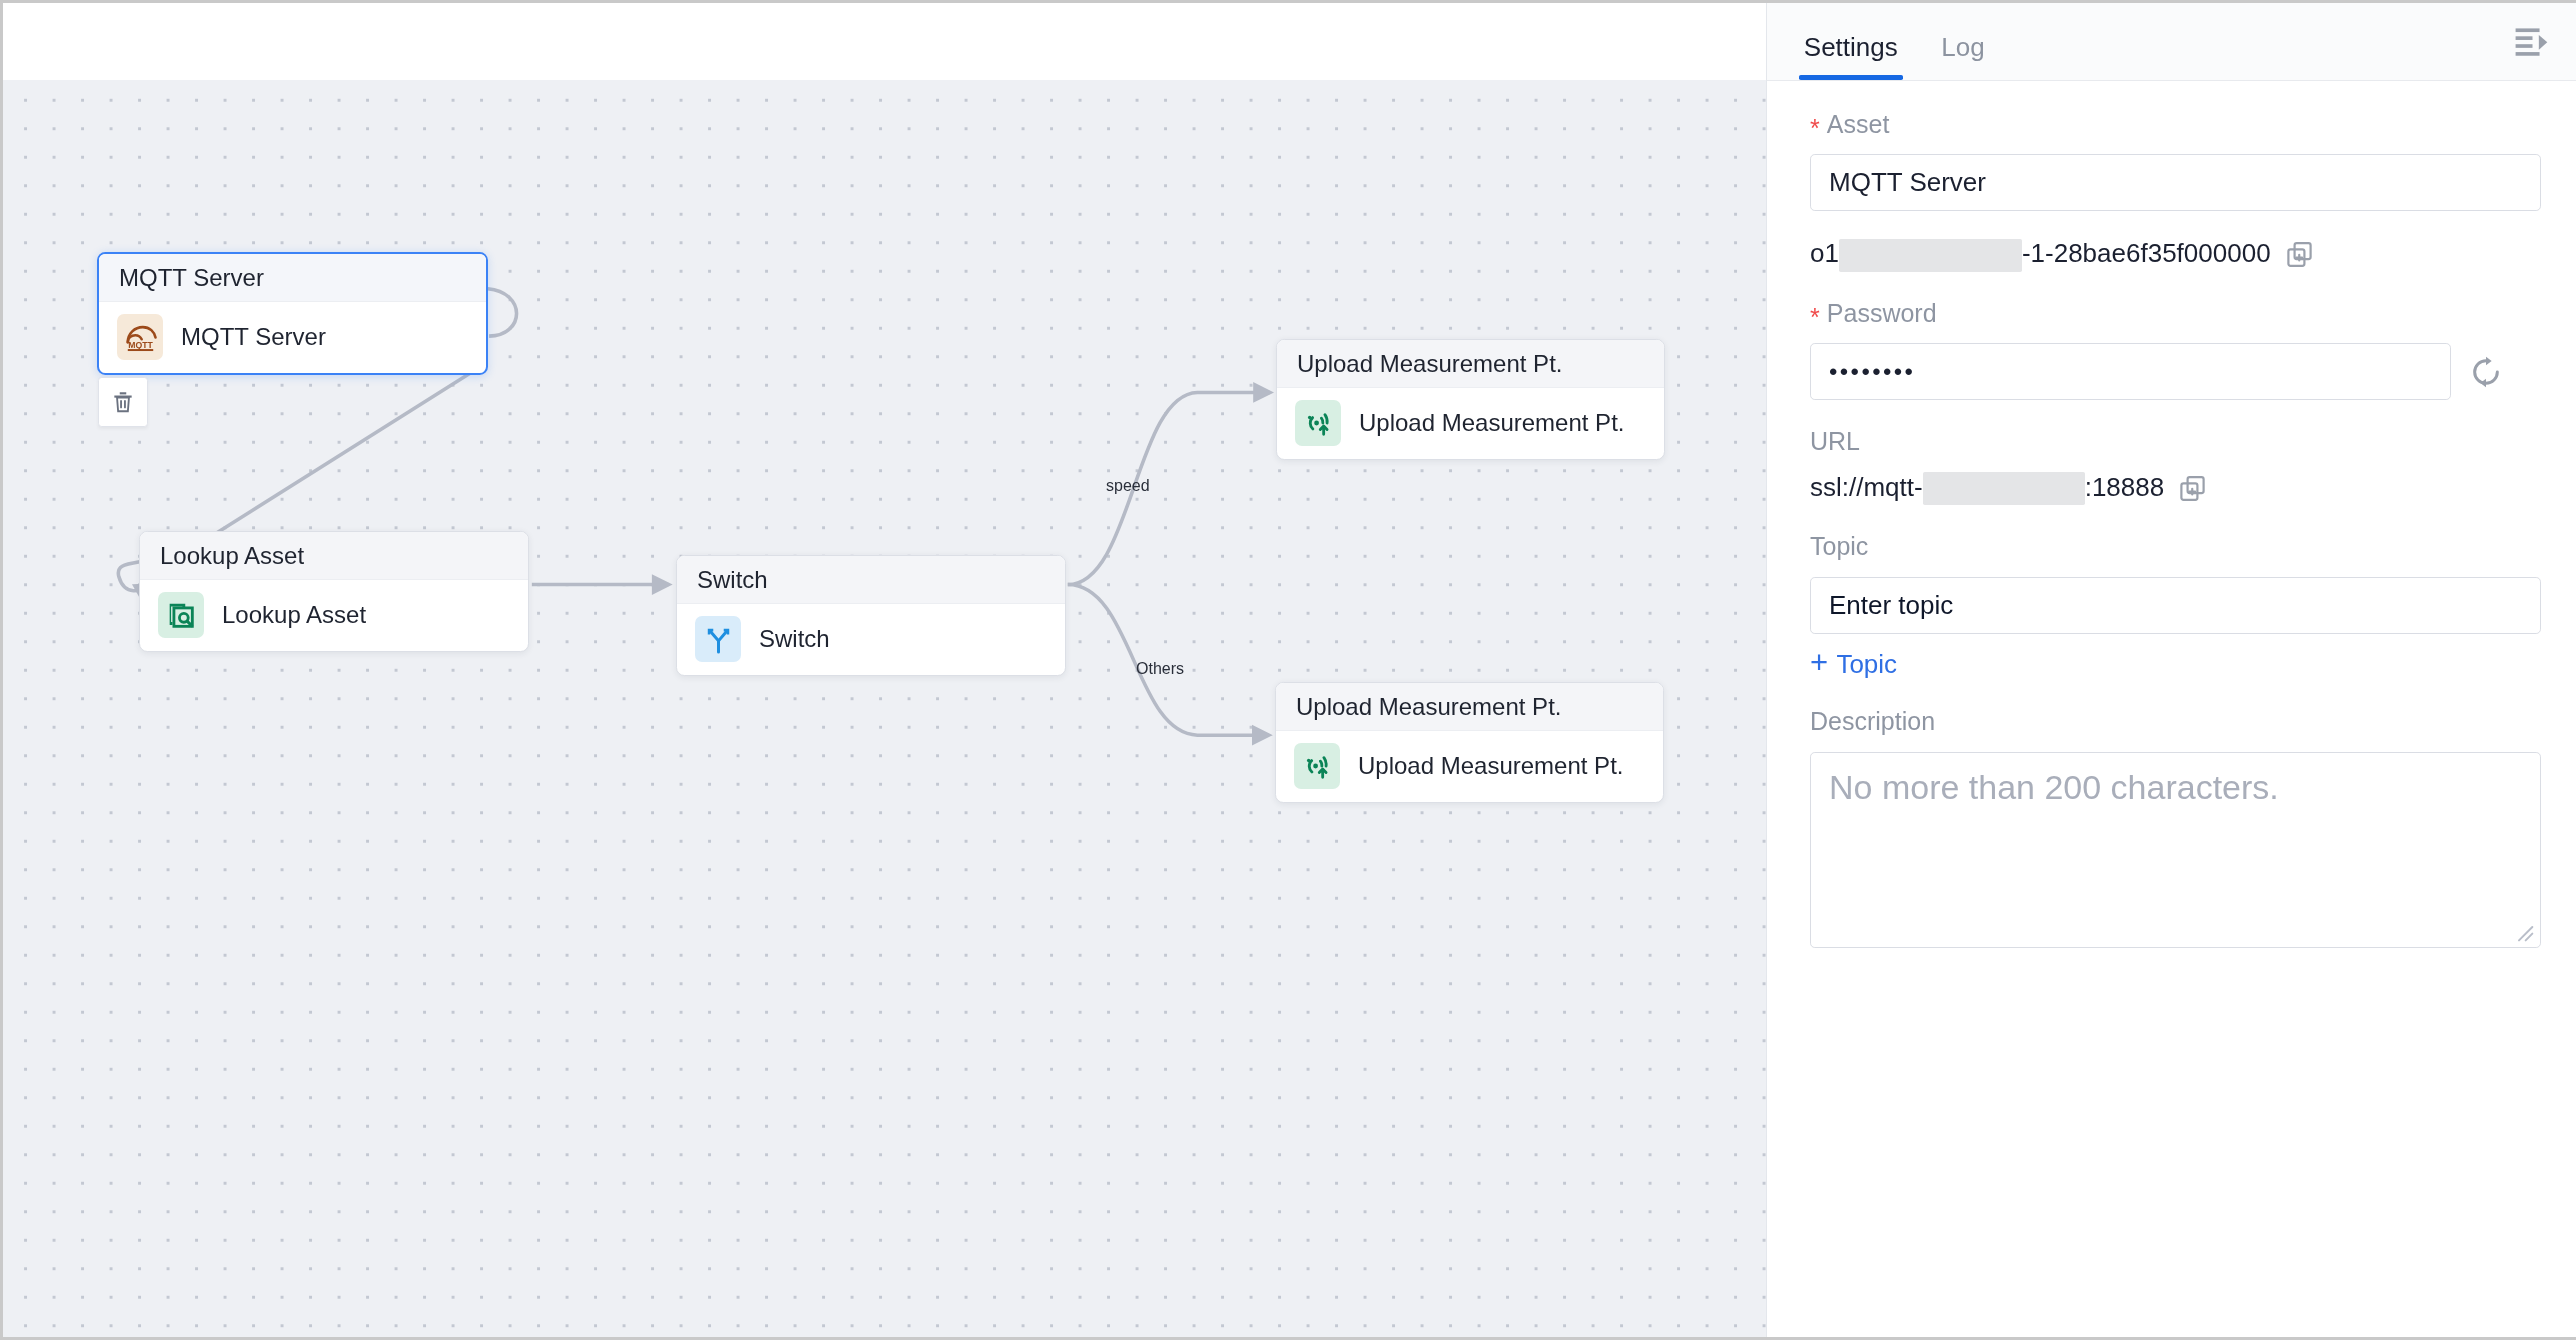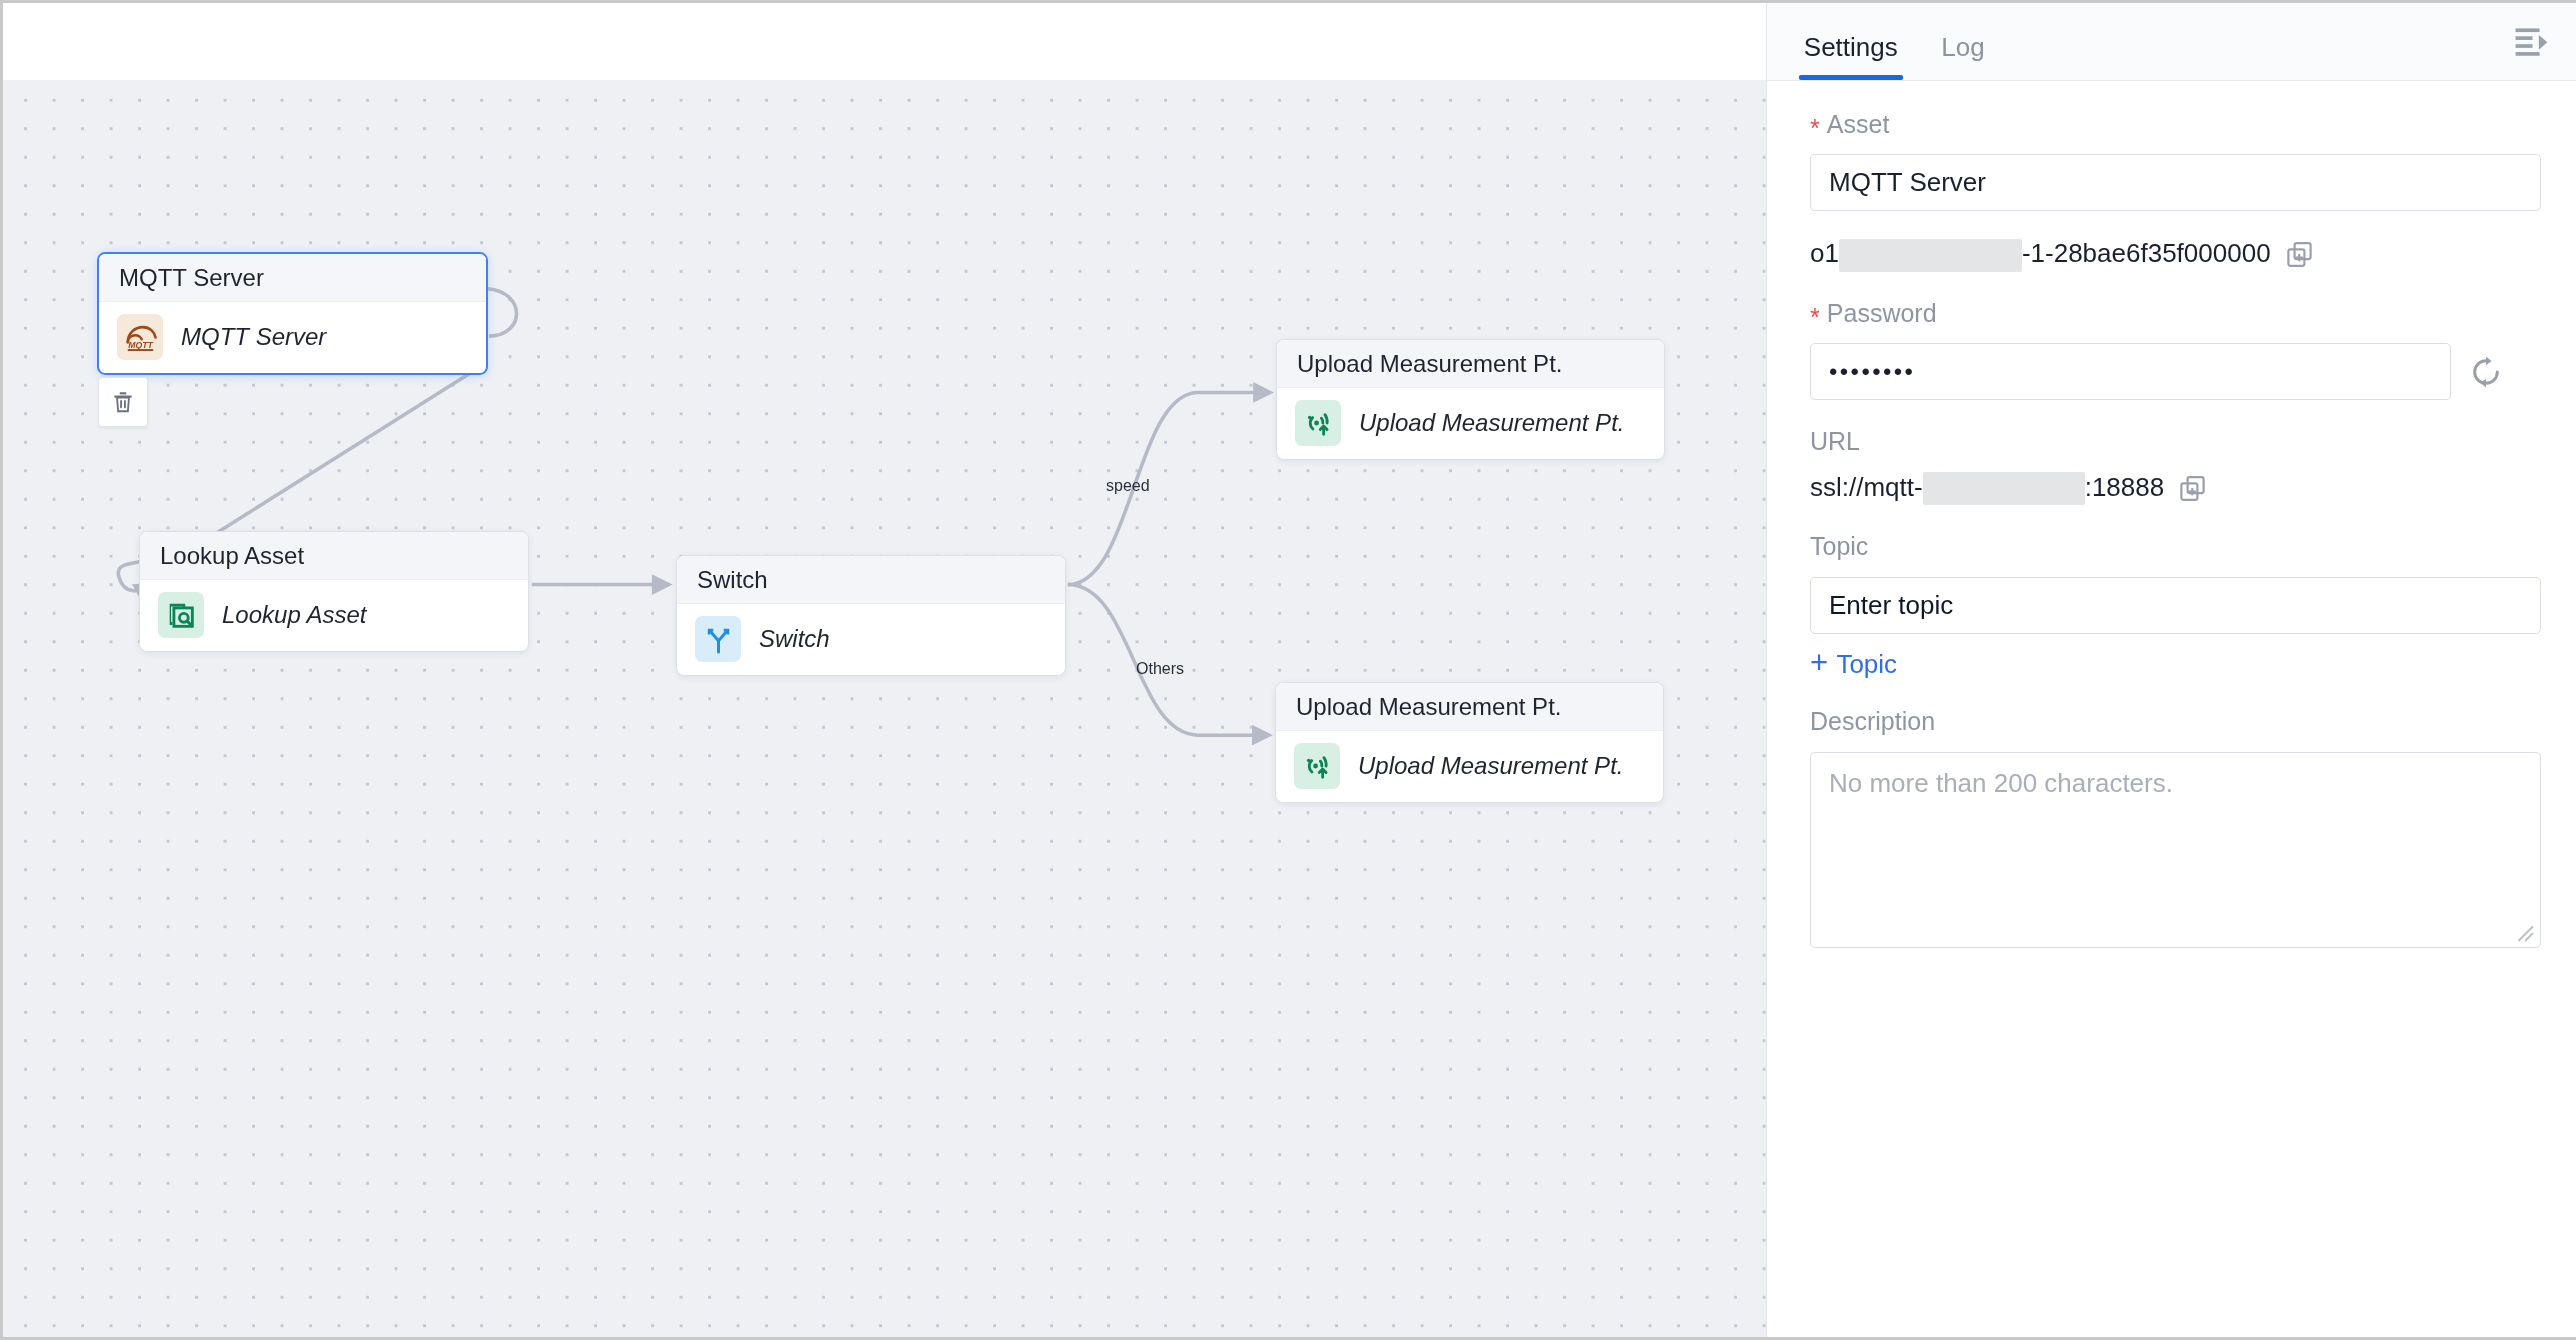--- a/index.html
+++ b/index.html
@@ -68,21 +68,20 @@
     padding: 0 20px;
     font-size: 24px;
     color: #1f2430;
     white-space: nowrap;
   }
   .node.selected .node-header { background: #f4f6fa; }
   .node-body {
     display: flex; align-items: center;
     padding: 12px 18px 13px 18px;
     gap: 18px;
-    font-style: italic;
   }
   .node-icon {
     width: 46px; height: 46px;
     border-radius: 7.1px;
     display: flex; align-items: center; justify-content: center;
     flex: none;
   }
   .node-icon.mqtt  { background: #f6e9d9; }
   .node-icon.green { background: #d8efe3; }
   .node-icon.blue  { background: #d9ecfa; }
@@ -229,21 +228,21 @@
     position: relative; top: -1.2px;
   }
 
   .textarea {
     width: 100%;
     height: 196px;
     border: 1.2px solid #dadde4;
     border-radius: 4.8px;
     background: #ffffff;
     padding: 15.5px 18px;
-    font-size: 26px;
+    font-size: 34px;
     color: #a9aeba;
     position: relative;
   }
   .resize-grip {
     position: absolute;
     right: 6px; bottom: 4.8px;
     width: 20px; height: 20px;
     color: #b9bec9;
   }
 </style>

